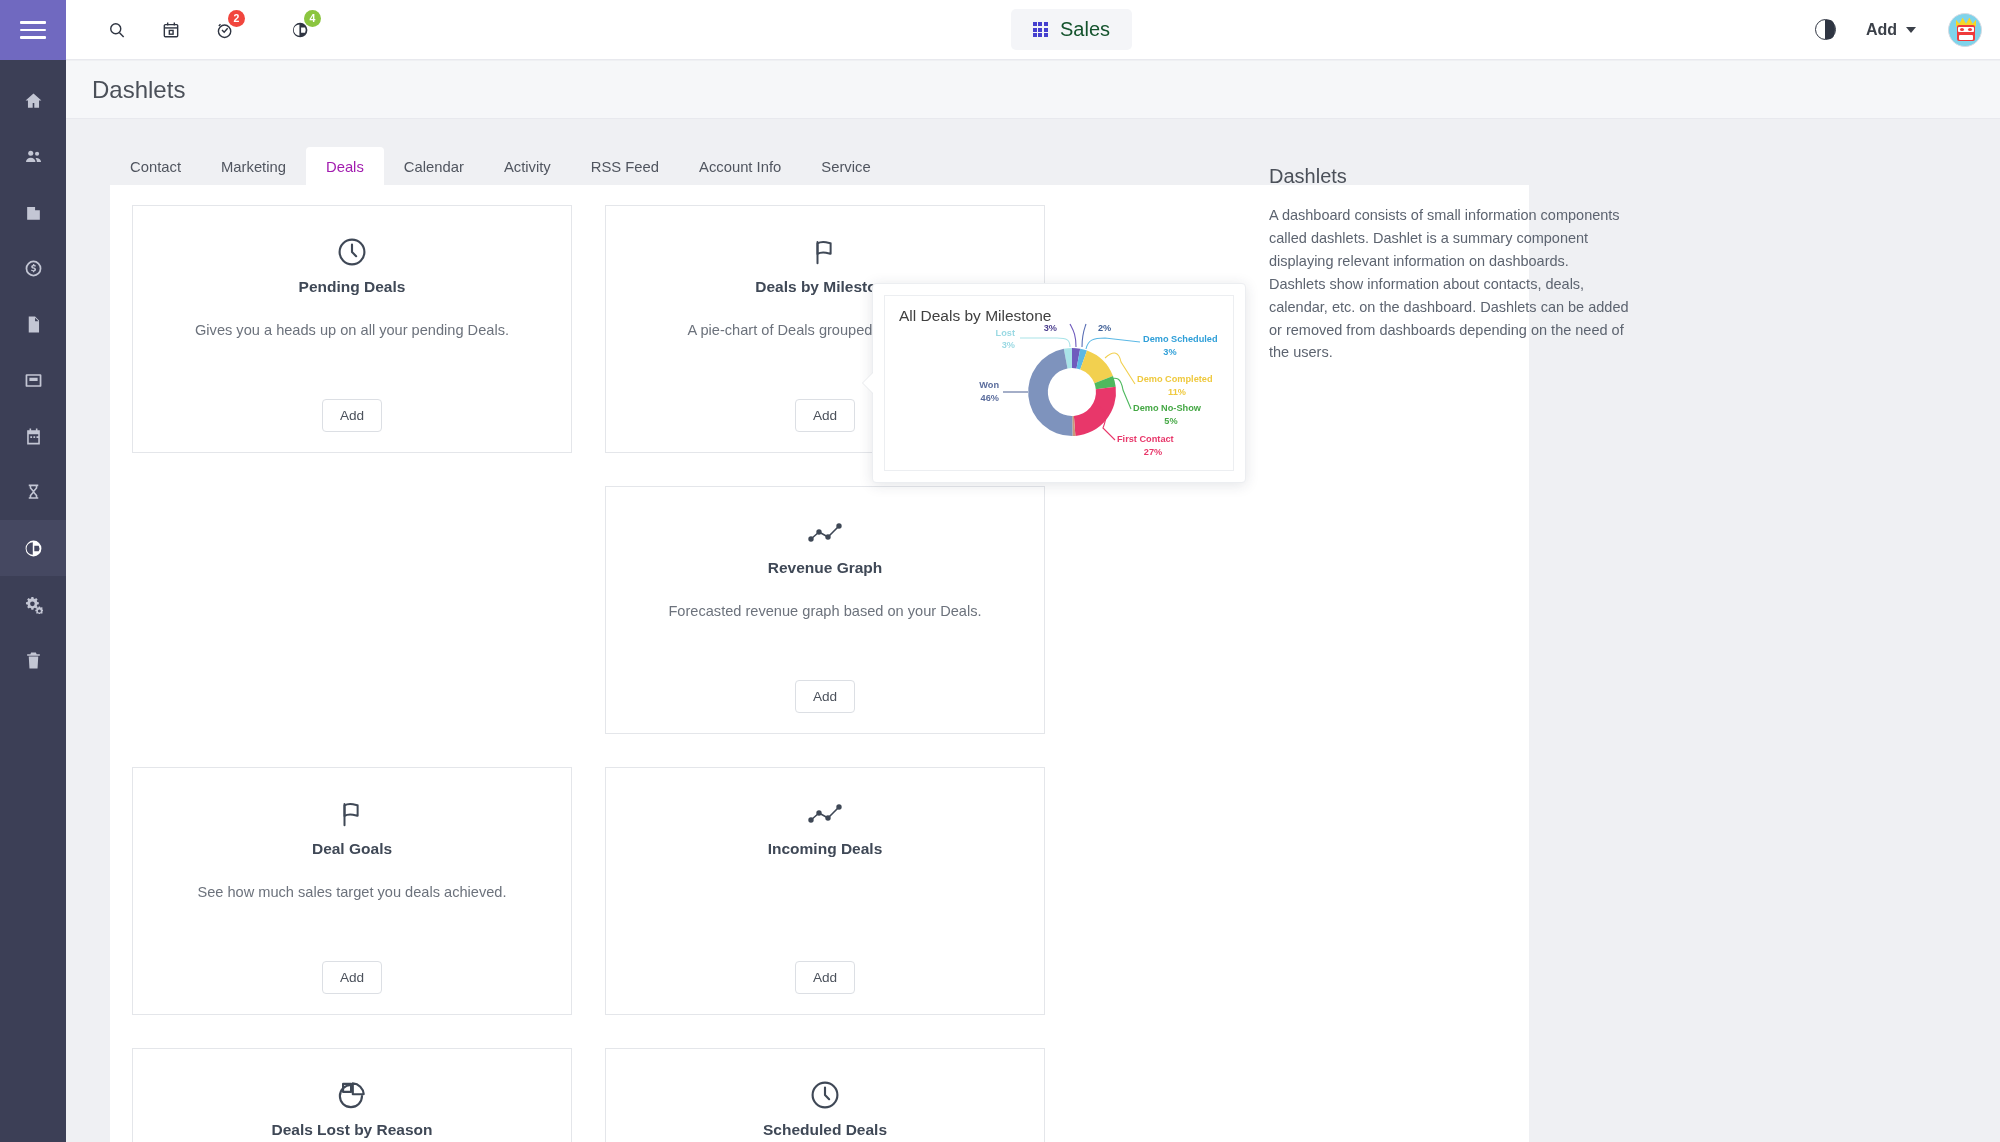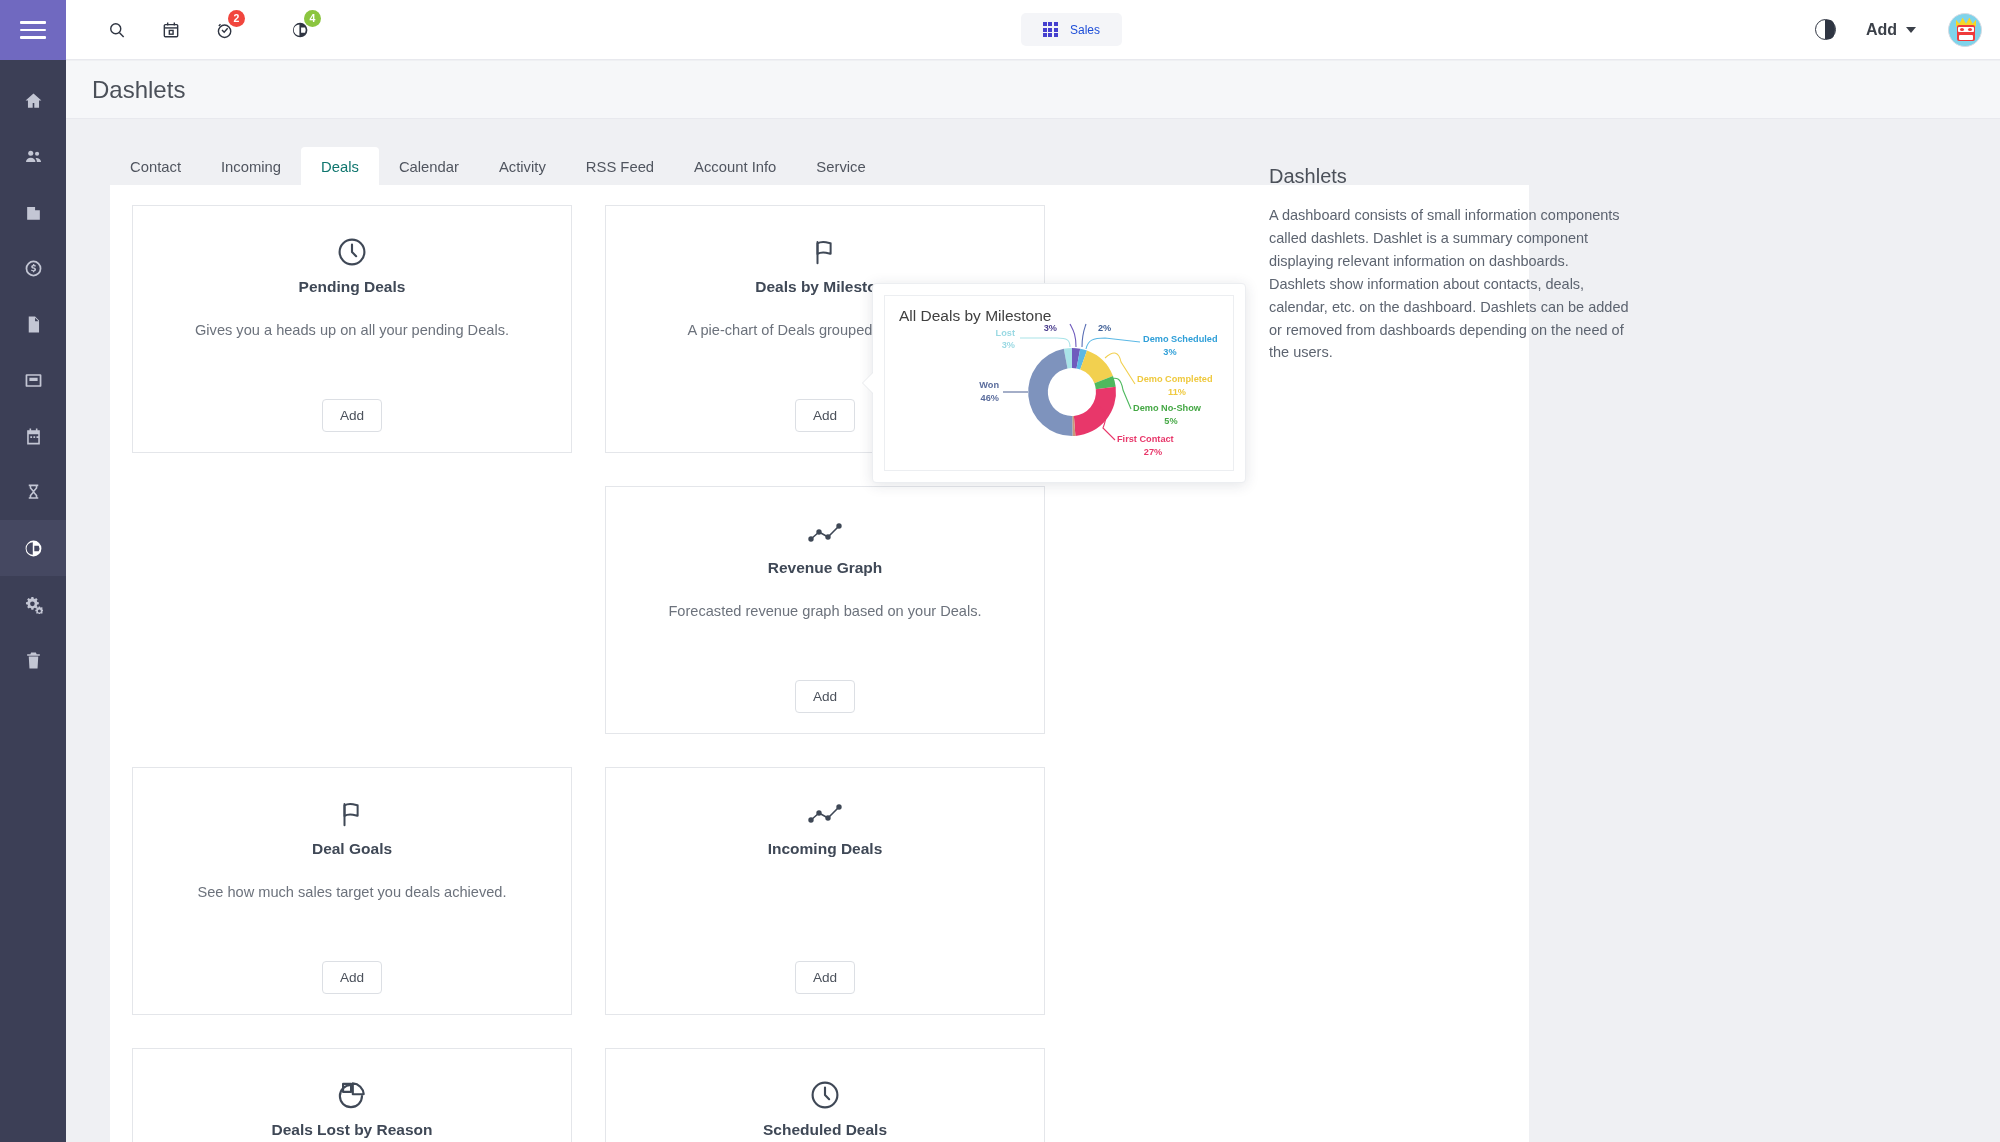--- a/index.html
+++ b/index.html
@@ -57,21 +57,21 @@
   .tb-spacer1 { width: 24px; }
   .tb-spacer2 { width: 22px; }
   .tb-center { flex: 1; display: flex; align-items: center; justify-content: center; }
   .sales-pill {
     display: flex; align-items: center; gap: 12px;
     background: #f4f5f8; border-radius: 5px;
     padding: 9px 22px; cursor: pointer;
   }
   .grid-ic { display: grid; grid-template-columns: repeat(3,4px); grid-template-rows: repeat(3,4px); gap: 1.6px; }
   .grid-ic i { background: #4640cf; display: block; }
-  .sales-label { color: #1d4ed8; font-size: 12px; }
+  .sales-label { color: #14532d; font-size: 20px; }
   .tb-right { display: flex; align-items: center; gap: 8px; padding-right: 18px; }
   .half-moon {
     width: 21px; height: 21px; border-radius: 50%;
     border: 1.8px solid #2f3542; position: relative; cursor: pointer;
   }
   .half-moon::after {
     content: ""; position: absolute; left: 50%; top: 0; bottom: 0; right: 0;
     background: #2f3542; border-radius: 0 50% 50% 0;
   }
   .add-menu { display: flex; align-items: center; gap: 9px; margin-left: 22px; cursor: pointer; }
@@ -100,21 +100,21 @@
 
   
   .content { position: absolute; left: 66px; top: 119px; right: 0; bottom: 0; background: #eff0f3; padding: 22px 0 8px 22px; }
 
   .tabs { display: flex; align-items: flex-end; height: 44px; padding-left: 22px; }
   .tab {
     padding: 12px 20px 11px; font-size: 14.8px; color: #50555f;
     cursor: pointer; border-radius: 4px 4px 0 0;
     background: transparent; position: relative; top: 1px;
   }
-  .tab.active { background: #ffffff; color: #0f766e; }
+  .tab.active { background: #ffffff; color: #a21caf; }
 
   .panel {
     background: #ffffff; margin-left: 22px; width: 1419px;
     padding: 20px 22px 26px; min-height: 640px;
   }
   .card-grid { display: flex; flex-wrap: wrap; gap: 33px; }
   .card {
     width: 440px; height: 248px; border: 1px solid #e4e6ea; background: #fff;
     display: flex; flex-direction: column; align-items: center;
     padding: 24px 22px 20px; cursor: pointer;
@@ -294,21 +294,21 @@
   </div>
 
   <div class="page-head">
     <div class="page-title">Dashlets</div>
   </div>
 
   <div class="content">
 
     <div class="tabs">
       <div class="tab">Contact</div>
-      <div class="tab">Incoming</div>
+      <div class="tab">Marketing</div>
       <div class="tab active">Deals</div>
       <div class="tab">Calendar</div>
       <div class="tab">Activity</div>
       <div class="tab">RSS Feed</div>
       <div class="tab">Account Info</div>
       <div class="tab">Service</div>
     </div>
 
     <div class="panel">
       <div class="card-grid">

